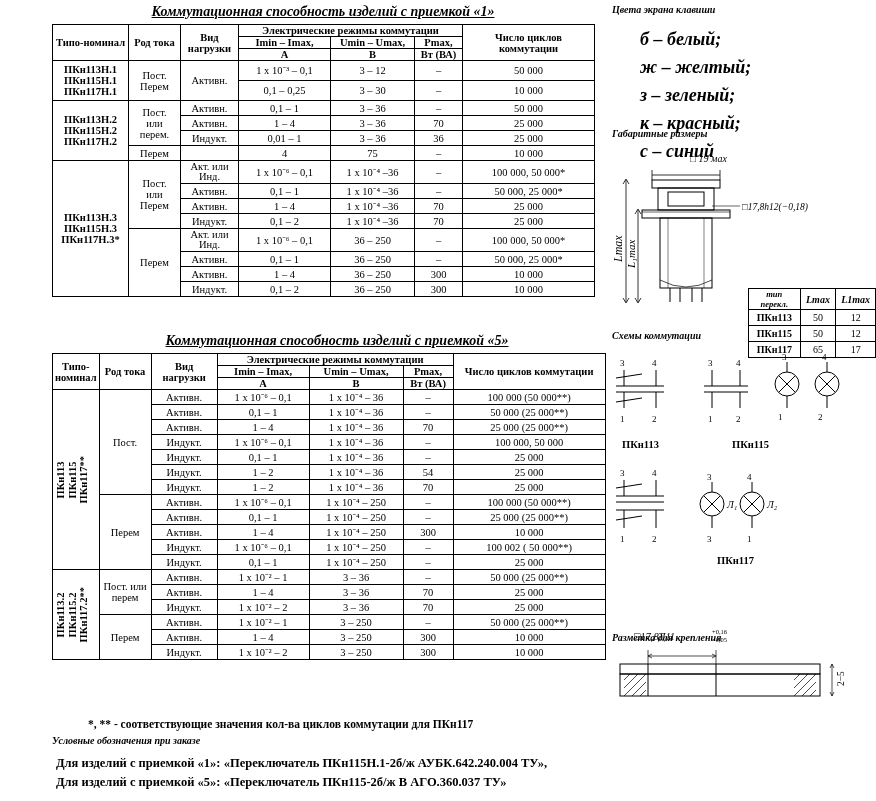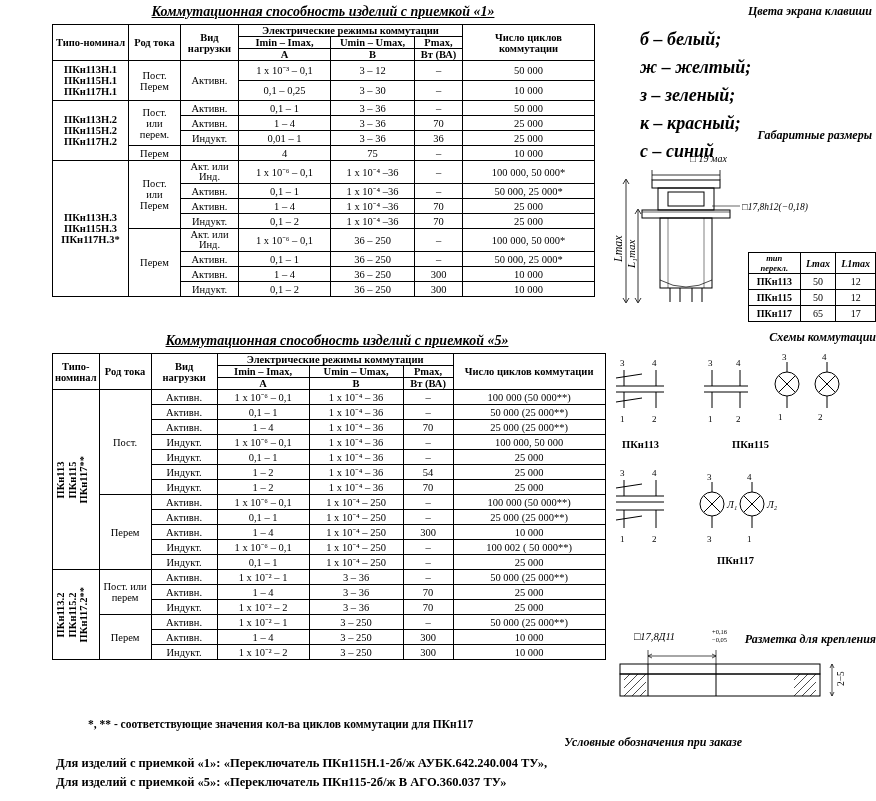--- a/index.html
+++ b/index.html
@@ -20,21 +20,21 @@
   .tbl-main{font-size:10.5px;line-height:1.05;}
   .tbl-main th{font-weight:bold;font-size:10.5px;}
   .tbl-main td{height:14px;}
 
   .title{
     font-style:italic;font-weight:bold;font-size:14px;text-align:center;
   }
   .title-u{text-decoration:underline;}
 
   .sec-title{
-    font-style:italic;font-weight:bold;font-size:12px;text-align:right;
+    font-style:italic;font-weight:bold;font-size:10px;text-align:left;
   }
 
   .vert{
     writing-mode:vertical-rl;transform:rotate(180deg);
     font-weight:bold;font-size:10.5px;white-space:nowrap;line-height:1.1;
   }
   .b{font-weight:bold;}
 
   
   #tbl1-title{position:absolute;left:52px;top:4px;width:542px;}
@@ -52,21 +52,21 @@
   #schem-art{position:absolute;left:612px;top:352px;width:264px;height:250px;}
 
   #mark-title{position:absolute;left:612px;top:604px;width:264px;margin-top:28px;}
   #mark-art{position:absolute;left:612px;top:624px;width:264px;height:110px;}
 
   #footnote{position:absolute;left:56px;top:718px;font-size:11.5px;font-weight:bold;margin-left:32px;}
   #order-title{position:absolute;left:52px;top:735px;width:690px;}
   #order-lines{position:absolute;left:56px;top:754px;font-size:12.5px;font-weight:bold;line-height:1.5;}
 
   
-  .dimtbl{font-size:10px;}
+  .dimtbl{font-size:10px;margin-top:36px;}
   .dimtbl td,.dimtbl th{padding:0 3px;height:15px;}
   .dimtbl th{font-weight:bold;font-style:italic;}
   svg text{font-family:"Liberation Serif", serif;}
 </style>
 </head>
 <body>
 
 <div class="page">
 
   <div id="tbl1-title" class="title title-u">Коммутационная способность изделий с приемкой «1»</div>

